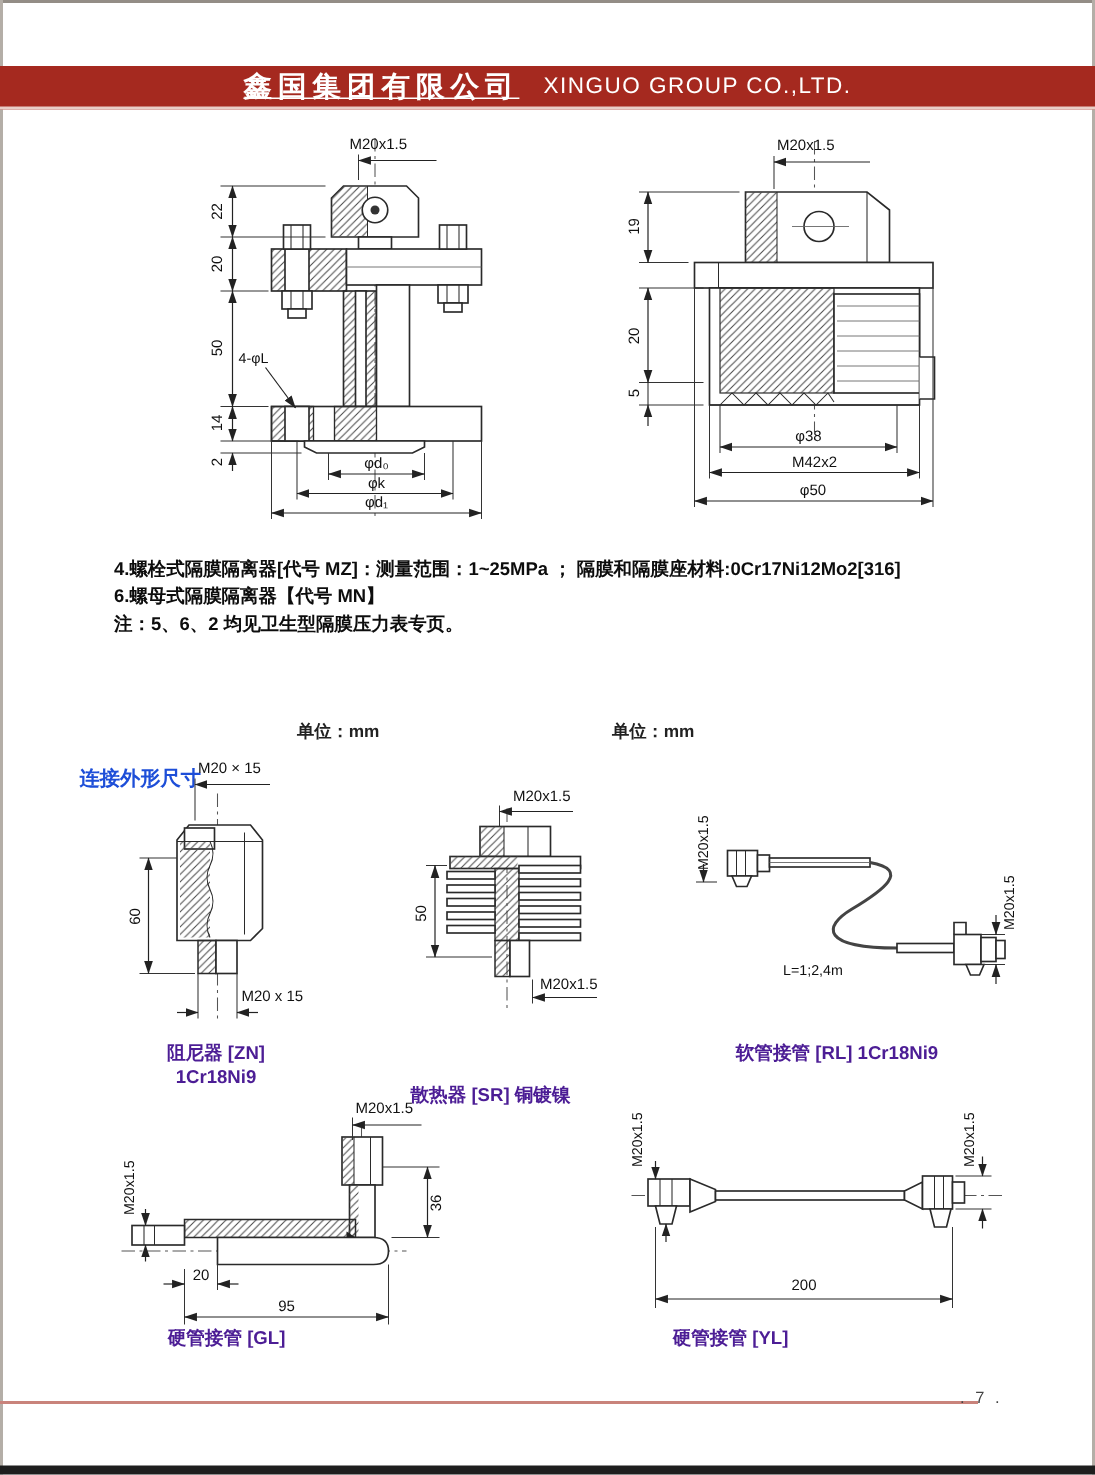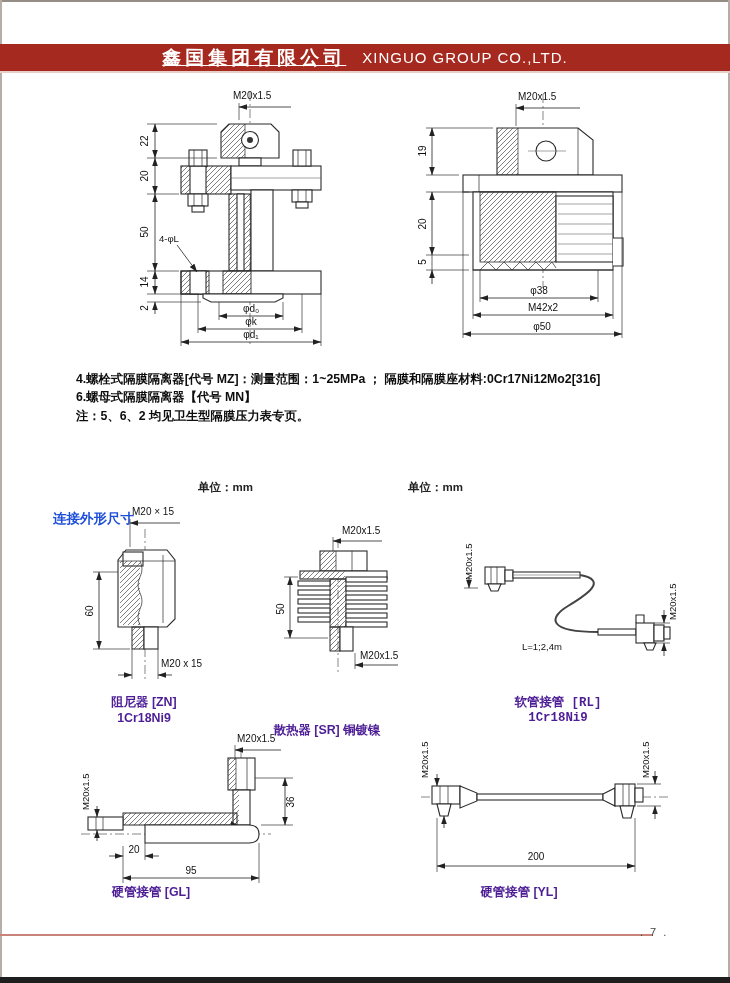--- a/index.html
+++ b/index.html
@@ -339,21 +339,21 @@
     <line class="ext" x1="206" y1="95" x2="222" y2="95"></line>
     <line class="ext" x1="206" y1="115" x2="222" y2="115"></line>
     <line class="dim" x1="216" y1="82" x2="216" y2="95" marker-end="url(#a5)"></line>
     <line class="dim" x1="216" y1="128" x2="216" y2="115" marker-end="url(#a5)"></line>
     <text class="dimtext-s" x="74" y="122">L=1;2,4m</text>
   </g>
 </svg>
 
 <div class="abs caption" style="left:85px; top:694px; width:118px;">阻尼器 [ZN] 1Cr18Ni9</div>
 <div class="abs caption" style="left:268px; top:722px; width:118px;">散热器 [SR] 铜镀镍</div>
-<div class="abs caption" style="left:488px; top:694px; width:140px;font-family:Liberation Mono, monospace;">软管接管 [RL] 1Cr18Ni9</div>
+<div class="abs caption" style="left:488px; top:694px; width:140px;">软管接管 [RL] 1Cr18Ni9</div>
 
 <svg class="abs" style="left:73px; top:726px;" width="255" height="160" viewBox="0 0 255 160">
   <defs>
     <pattern id="h6" width="5" height="5" patternUnits="userSpaceOnUse">
       <path d="M-1,6 L6,-1 M-1,1 L1,-1 M4,6 L6,4" stroke="#4a4a4a" stroke-width="0.7"></path>
     </pattern>
     <marker id="a6" markerWidth="9" markerHeight="7" refX="8.3" refY="3.5" orient="auto-start-reverse" markerUnits="userSpaceOnUse">
       <path d="M0,0.6 L8.6,3.5 L0,6.4 Z" fill="#222"></path>
     </marker>
   </defs>
@@ -426,16 +426,16 @@
     <line class="dim" x1="242" y1="45" x2="242" y2="58" marker-end="url(#a7)"></line>
     <line class="dim" x1="242" y1="93" x2="242" y2="80" marker-end="url(#a7)"></line>
     <line class="ext" x1="24" y1="92" x2="24" y2="146"></line>
     <line class="ext" x1="222" y1="92" x2="222" y2="146"></line>
     <line class="dim" x1="24" y1="140" x2="222" y2="140" marker-start="url(#a7)" marker-end="url(#a7)"></line>
     <text class="dimtext" text-anchor="middle" x="123" y="134">200</text>
   </g>
 </svg>
 
 <div class="abs caption" style="left:92px; top:884px; width:118px;">硬管接管 [GL]</div>
-<div class="abs caption" style="left:460px; top:884px; width:118px;">硬管接管 [YL]</div>
+<div class="abs caption" style="left:428px; top:884px; width:118px;">硬管接管 [YL]</div>
 
 <div class="abs footer-line"></div>
 <div class="abs page-number">. 7 .</div>
 
 </body></html>

